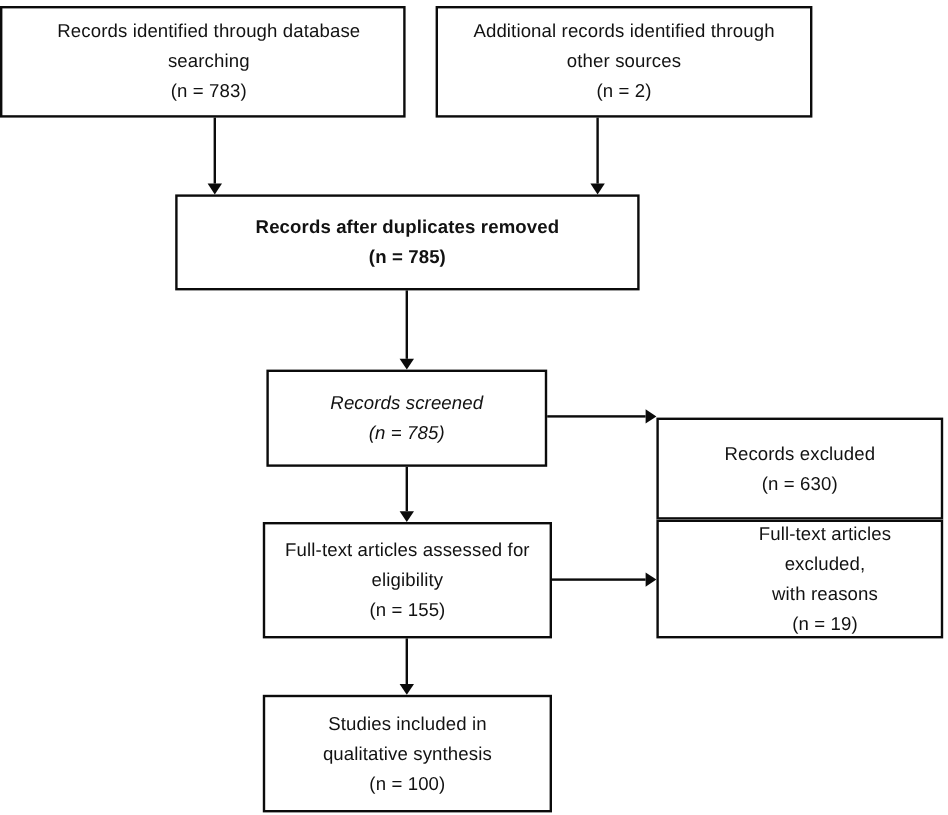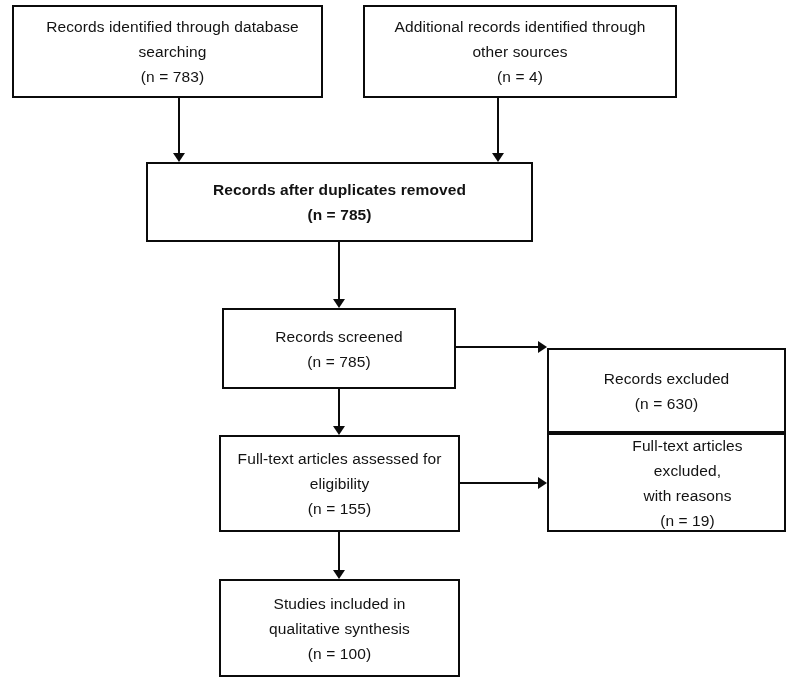--- a/index.html
+++ b/index.html
@@ -59,24 +59,24 @@
     position: absolute;
     right: -9px;
     top: -5px;
     width: 0; height: 0;
     border-top: 6px solid transparent;
     border-bottom: 6px solid transparent;
     border-left: 9px solid #0b0b0b;
   }
 
   
-  #box-identified        { left: 12px;   top: 5px;   width: 311px; height: 93px; padding-left: 10px; }
+  #box-identified        { left: 0;   top: 5px;   width: 338px; height: 93px; padding-left: 10px; }
   #box-additional        { left: 363px; top: 5px;   width: 314px; height: 93px; }
   #box-deduplicated      { left: 146px; top: 162px; width: 387px; height: 80px; font-weight: bold; }
-  #box-screened          { left: 222px; top: 308px; width: 234px; height: 81px; }
+  #box-screened          { left: 222px; top: 308px; width: 234px; height: 81px; font-style: italic; }
   #box-excluded          { left: 547px; top: 305px; width: 239px; height: 85px; margin-top: 43px; }
   #box-fulltext          { left: 219px; top: 435px; width: 241px; height: 97px; }
   #box-fulltext-excluded { left: 547px; top: 433px; width: 239px; height: 99px; padding-left: 42px; }
   #box-included          { left: 219px; top: 579px; width: 241px; height: 98px; }
 
   
   #arrow-identified-dedup   { left: 178px; top: 98px;  height: 55px; }
   #arrow-additional-dedup   { left: 497px; top: 98px;  height: 55px; }
   #arrow-dedup-screened     { left: 338px; top: 242px; height: 57px; }
   #arrow-screened-fulltext  { left: 338px; top: 389px; height: 37px; }
@@ -91,21 +91,21 @@
 
   <div class="box" id="box-identified">
     <span class="box-label">Records identified through database
 searching
 (n = 783)</span>
   </div>
 
   <div class="box" id="box-additional">
     <span class="box-label">Additional records identified through
 other sources
-(n = 4)</span>
+(n = 2)</span>
   </div>
 
   <div class="box" id="box-deduplicated">
     <span class="box-label">Records after duplicates removed
 (n = 785)</span>
   </div>
 
   <div class="box" id="box-screened">
     <span class="box-label">Records screened
 (n = 785)</span>

